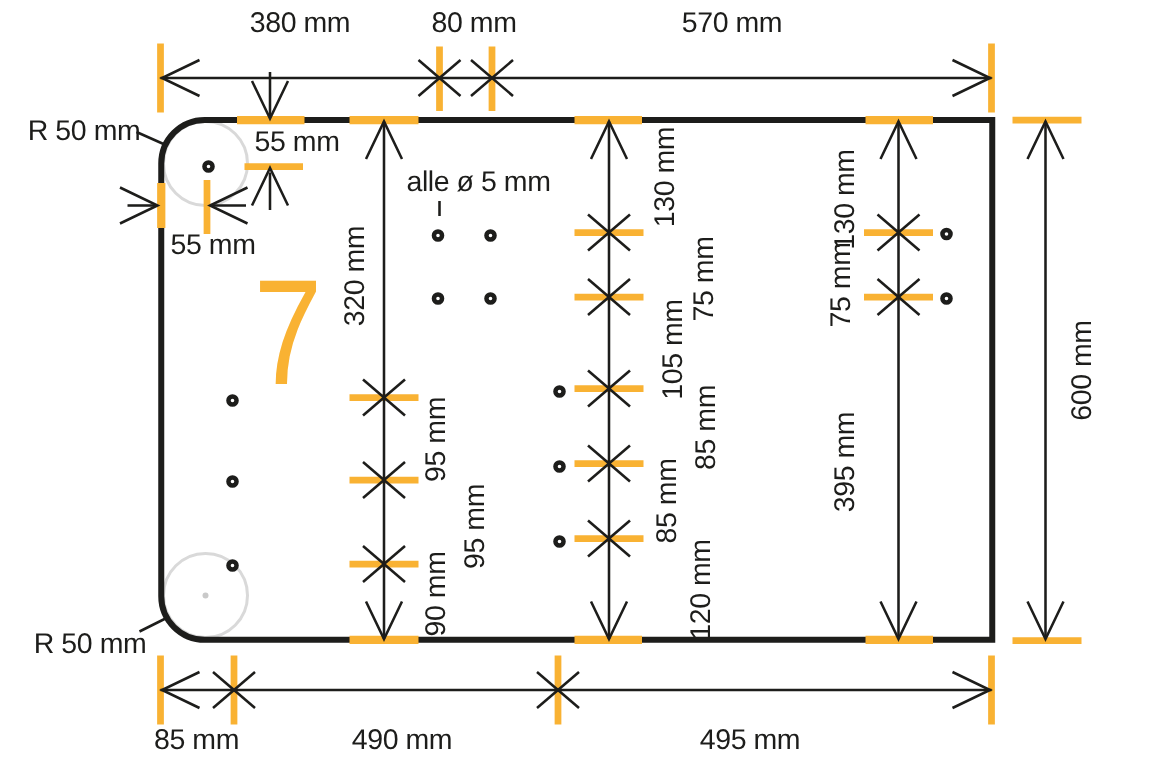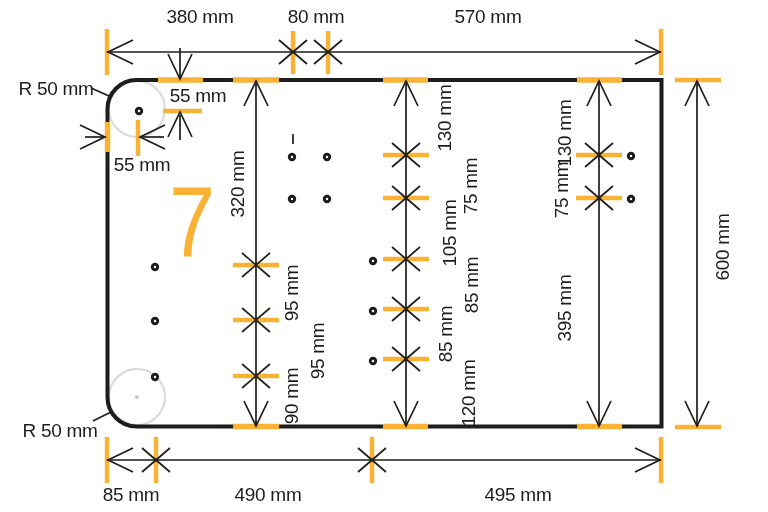--- a/index.html
+++ b/index.html
@@ -152,21 +152,21 @@
       <circle class="h" cx="631" cy="199" r="2.7"></circle>
     </g>
   </svg>
 
   <div class="lbl" style="left:200px;top:16px">380 mm</div>
   <div class="lbl" style="left:316px;top:16px">80 mm</div>
   <div class="lbl" style="left:488px;top:16px">570 mm</div>
 
   <div class="lbl" style="left:131px;top:494px">85 mm</div>
   <div class="lbl" style="left:268px;top:494px">490 mm</div>
-  <div class="lbl" style="left:518px;top:494px">495 mm</div>
+  <div class="lbl" style="left:500px;top:494px">495 mm</div>
 
   <div class="lbl rot" style="left:722px;top:247px">600 mm</div>
 
   <div class="lbl" style="left:198px;top:95px">55 mm</div>
   <div class="lbl" style="left:142px;top:164px">55 mm</div>
 
   <div class="lbl rot" style="left:237px;top:184px">320 mm</div>
   <div class="lbl rot" style="left:291px;top:293px">95 mm</div>
   <div class="lbl rot" style="left:317px;top:351px">95 mm</div>
   <div class="lbl rot" style="left:291px;top:396px">90 mm</div>
@@ -175,17 +175,18 @@
   <div class="lbl rot" style="left:470px;top:186px">75 mm</div>
   <div class="lbl rot" style="left:449px;top:233px">105 mm</div>
   <div class="lbl rot" style="left:471px;top:285px">85 mm</div>
   <div class="lbl rot" style="left:445px;top:334px">85 mm</div>
   <div class="lbl rot" style="left:468px;top:393px">120 mm</div>
 
   <div class="lbl rot" style="left:564px;top:133px">130 mm</div>
   <div class="lbl rot" style="left:561px;top:190px">75 mm</div>
   <div class="lbl rot" style="left:564px;top:308px">395 mm</div>
 
+  <div class="lbl" style="left:319px;top:122px">alle ø 5 mm</div>
   <div class="lbl" style="left:56px;top:88px">R 50 mm</div>
   <div class="lbl" style="left:60px;top:430px">R 50 mm</div>
 
   <div class="part-number" style="left:192px;top:222px">7</div>
 </div>
 
 </body></html>

